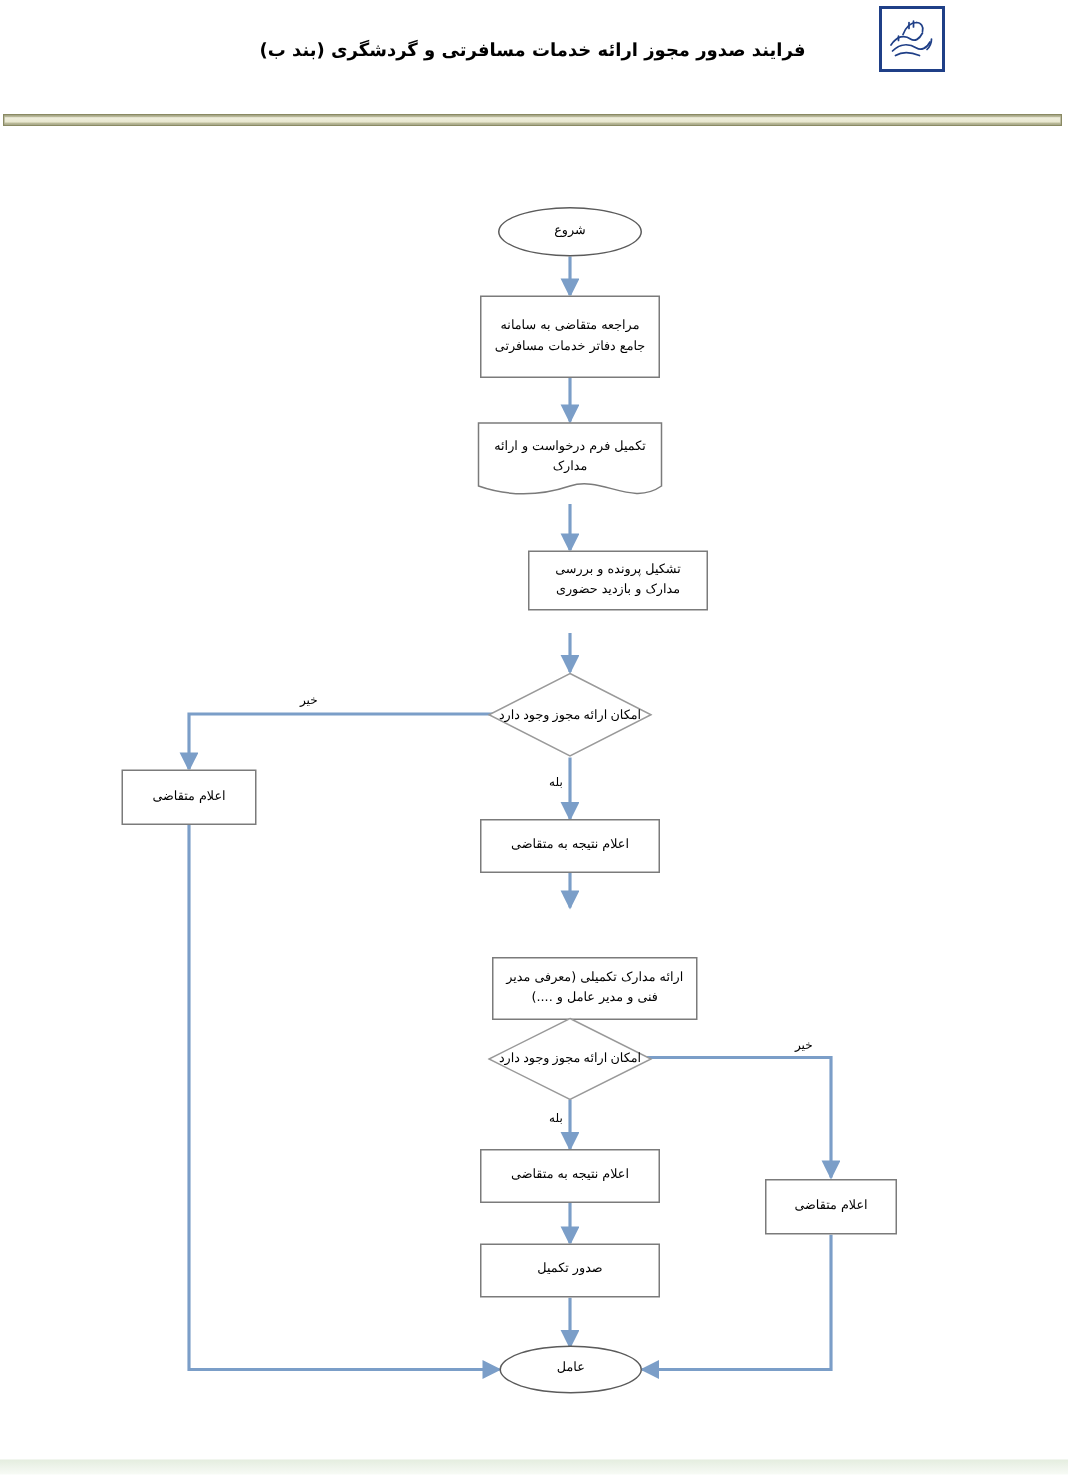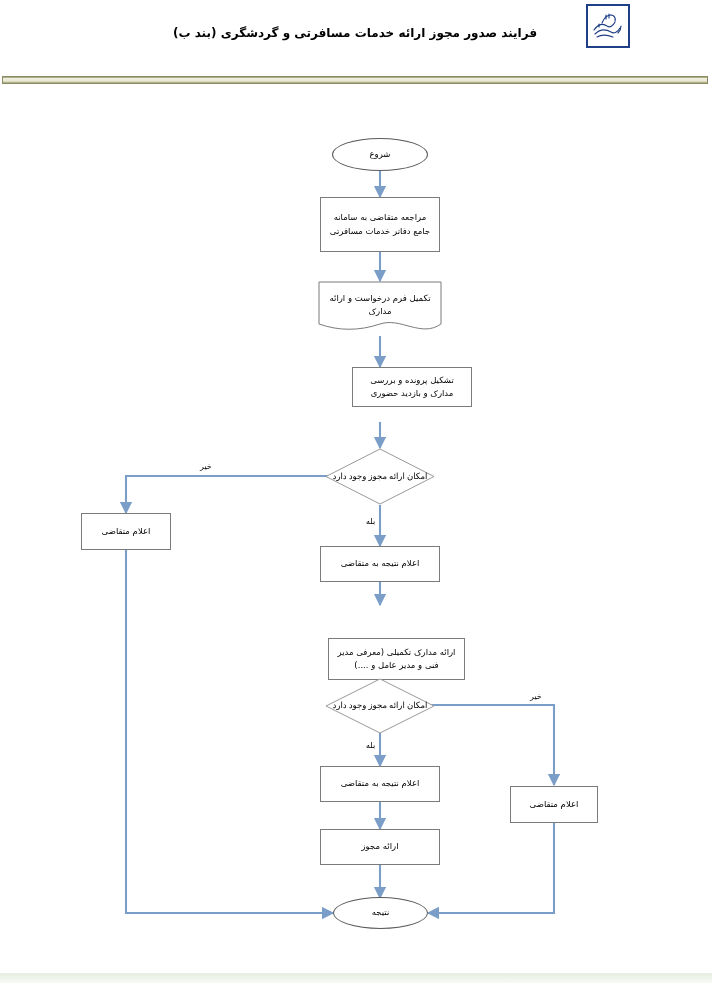--- a/index.html
+++ b/index.html
@@ -253,25 +253,25 @@
 
   <div class="node proc" style="left:510px; top:786px; width:88px; height:37px;">
     <span class="dtext">اعلام  متقاضی</span>
   </div>
 
   <div class="node proc" style="left:320px; top:766px; width:120px; height:36px;">
     <span class="dtext">اعلام نتیجه به متقاضی</span>
   </div>
 
   <div class="node proc" style="left:320px; top:829px; width:120px; height:36px;">
-    <span class="dtext">ارائه مجوز</span>
+    <span class="dtext">صدور تکمیل</span>
   </div>
 
   <div class="node term" style="left:333px; top:897px; width:95px; height:32px;">
-    <span class="dtext">نتیجه</span>
+    <span class="dtext">عامل</span>
   </div>
 
   <div class="edge-label" style="left:200px; top:462px;">خیر</div>
 
   <div class="edge-label" style="left:366px; top:517px;">بله</div>
 
   <div class="edge-label" style="left:530px; top:692px;">خیر</div>
 
   <div class="edge-label" style="left:366px; top:741px;">بله</div>
 

